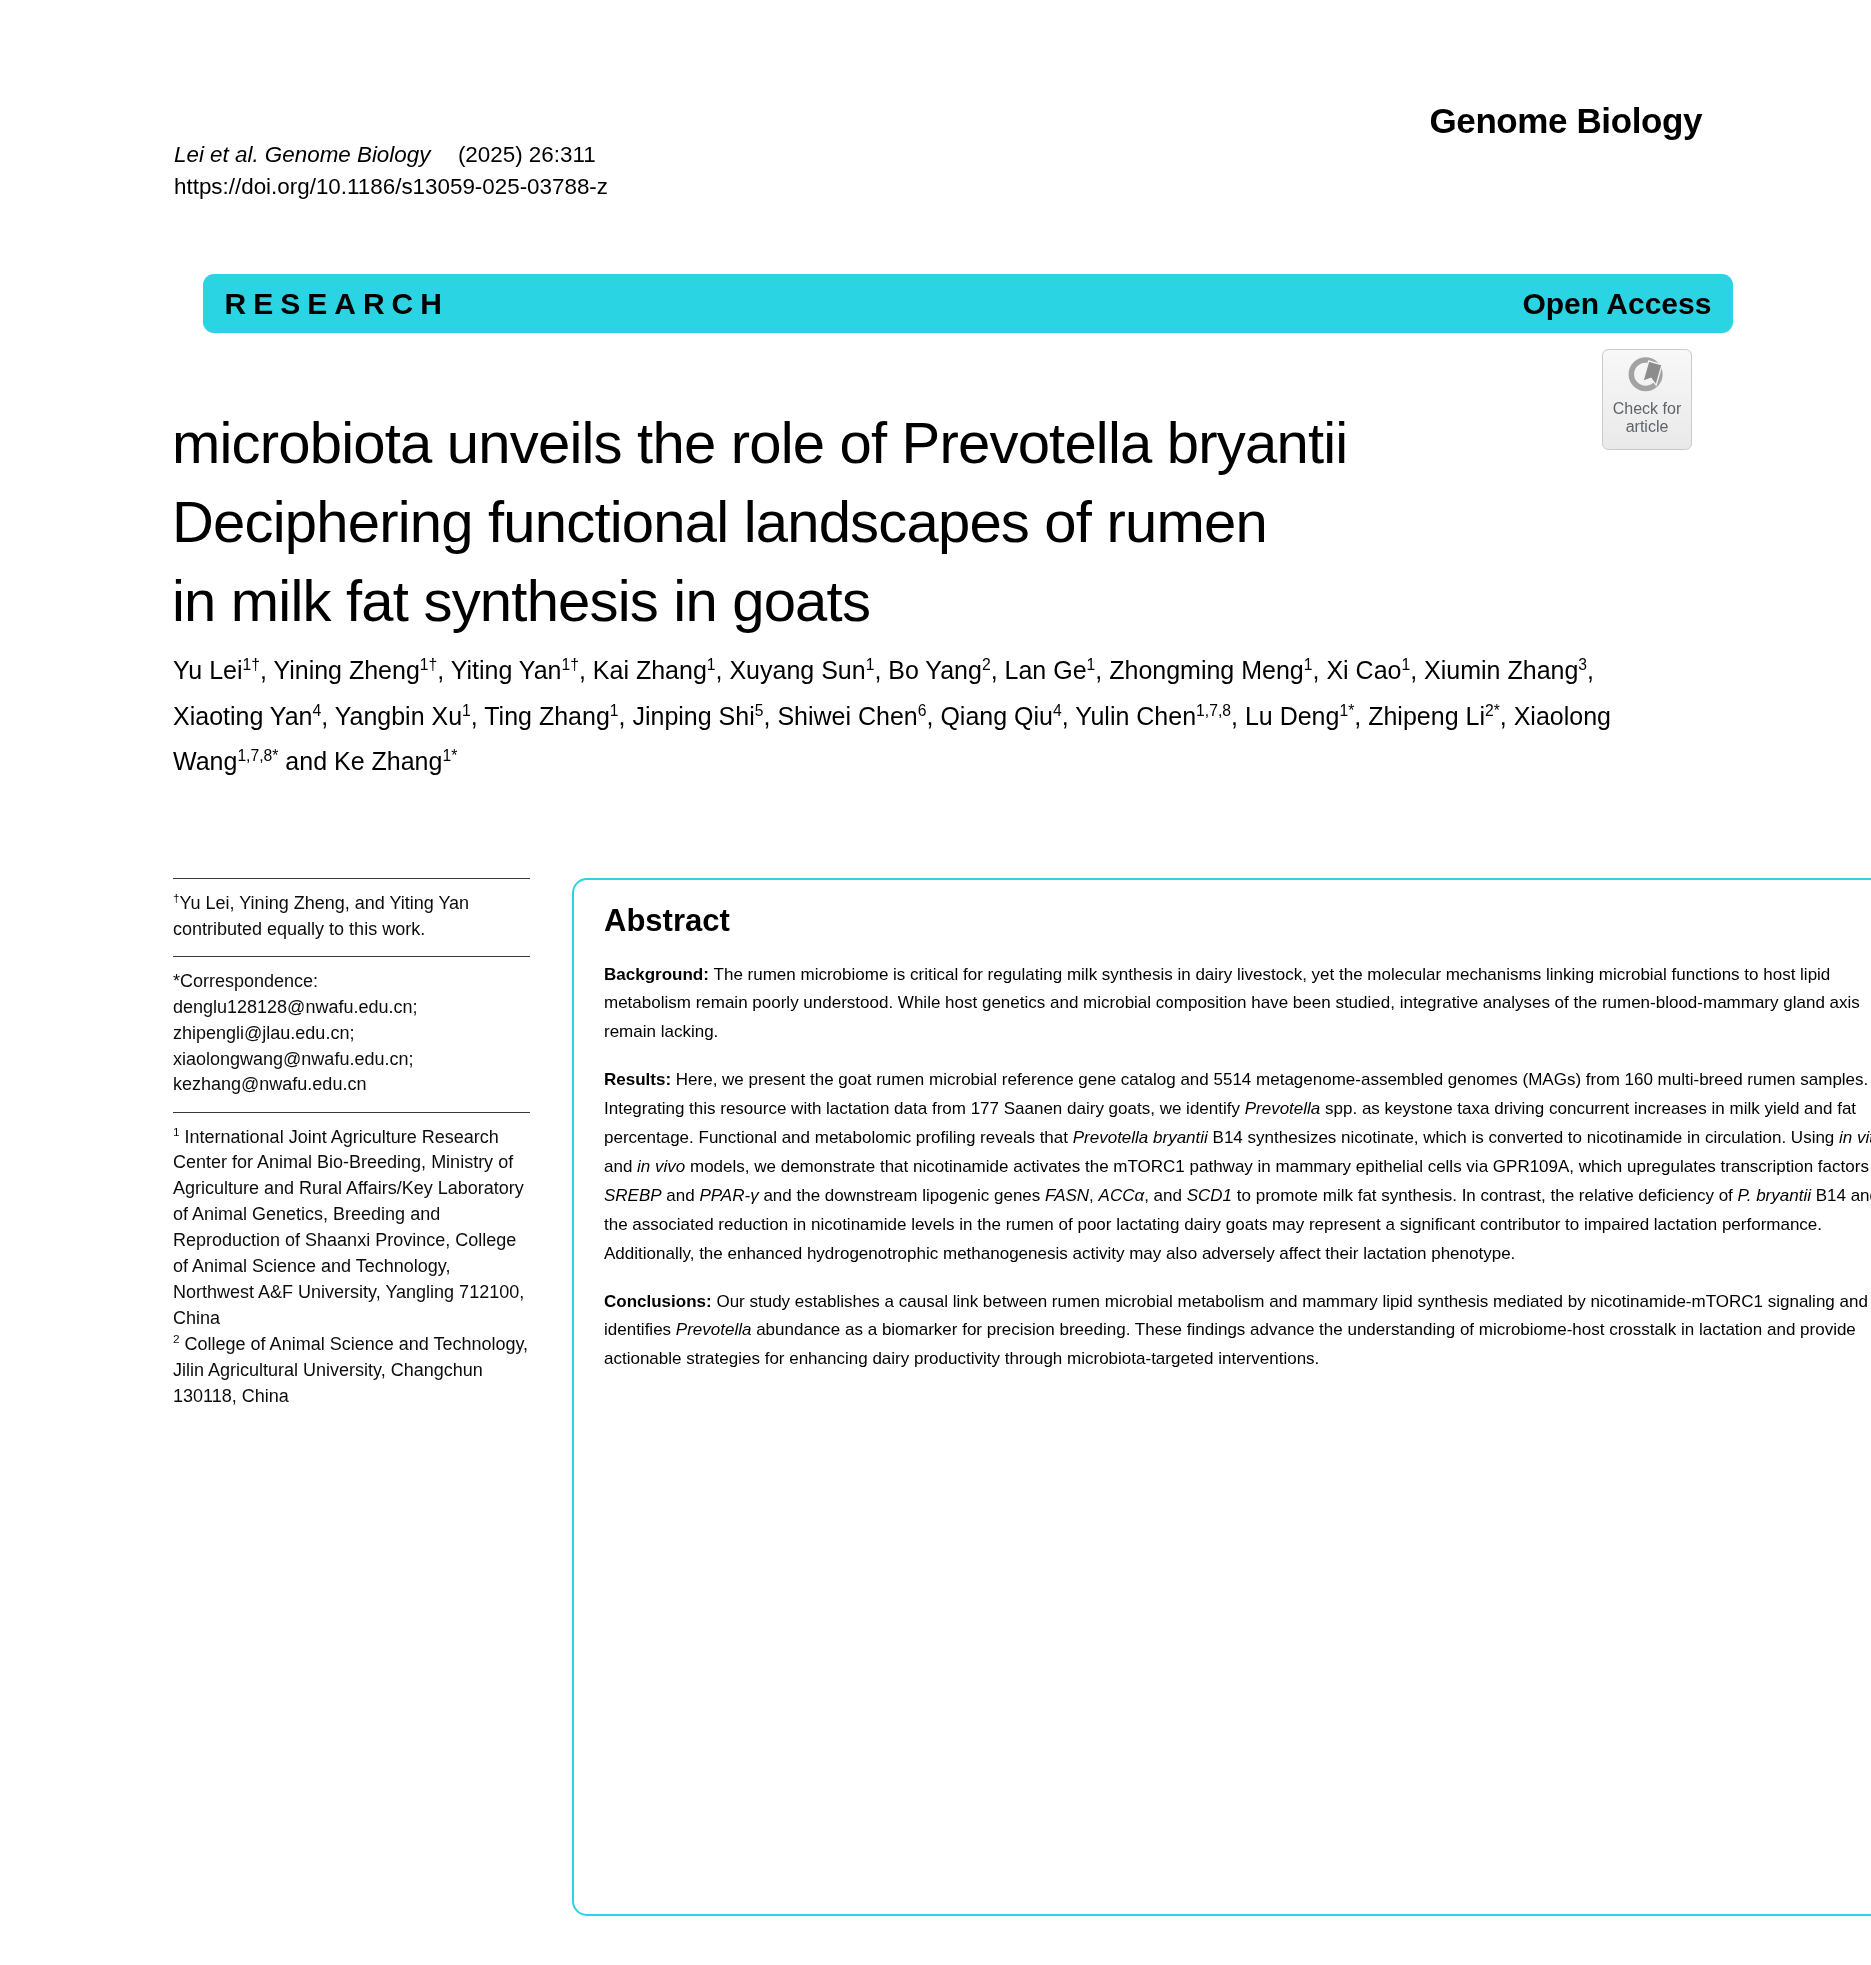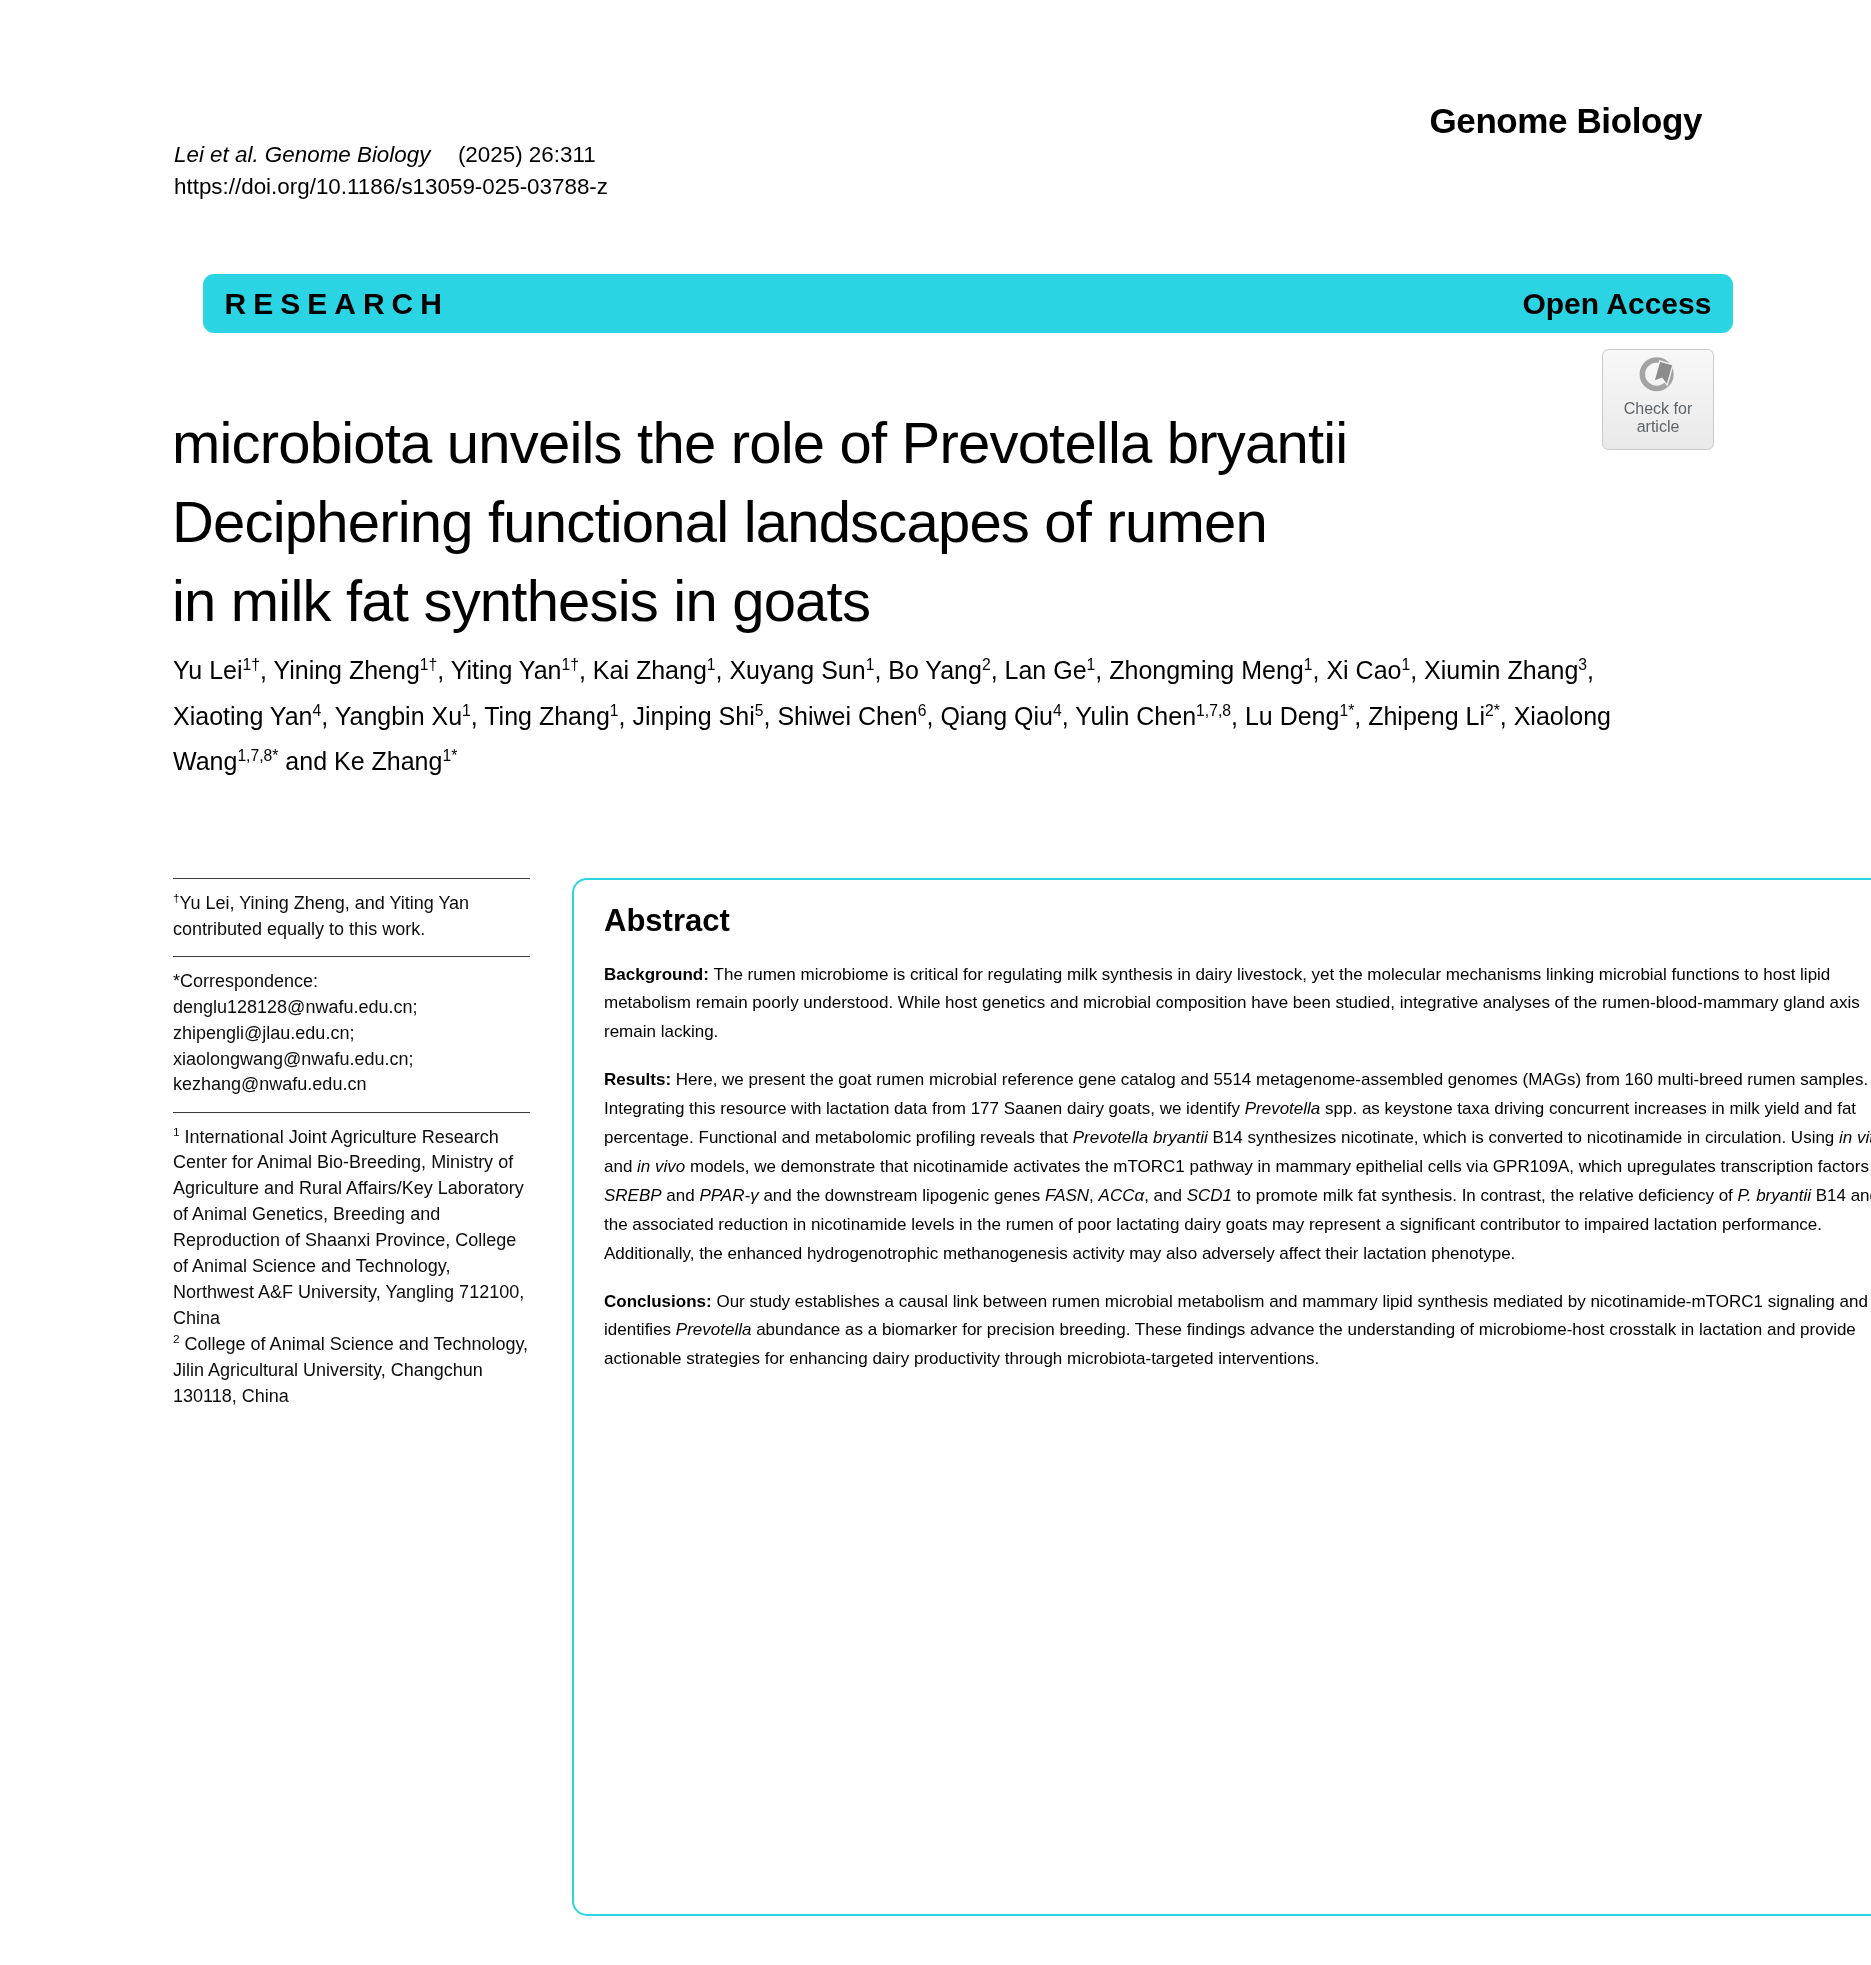--- a/index.html
+++ b/index.html
@@ -25,21 +25,21 @@
     border-radius:11px;display:flex;align-items:center;justify-content:space-between;padding:0 21.6px;margin-left:30px;}
   .banner .research{font-size:30px;font-weight:700;letter-spacing:7px;}
   .banner .openaccess{font-size:30px;font-weight:700;}
 
   
   .title{position:absolute;left:172px;top:365px;font-size:58px;line-height:1.36;font-weight:400;
     letter-spacing:-0.8px;color:#000;}
   .title div{white-space:nowrap;}
 
   
-  .badge{position:absolute;left:1602px;top:349px;width:112px;height:101px;
+  .badge{position:absolute;left:1602px;top:349px;width:90px;height:101px;
     background:linear-gradient(#f8f8f8,#e9e9e9);border:0.8px solid #c7cbcb;border-radius:6.3px;
     display:flex;flex-direction:column;align-items:center;padding-top:3.9px;}
   .badge svg{width:46px;height:46px;}
   .badge .bl{font-size:16px;line-height:1.13;color:#5f6469;text-align:center;}
 
   
   .authors{position:absolute;left:173px;top:648px;width:1494px;font-size:25px;line-height:1.82;color:#000;}
   .authors sup{font-size:15.7px;line-height:0;}
 
   

